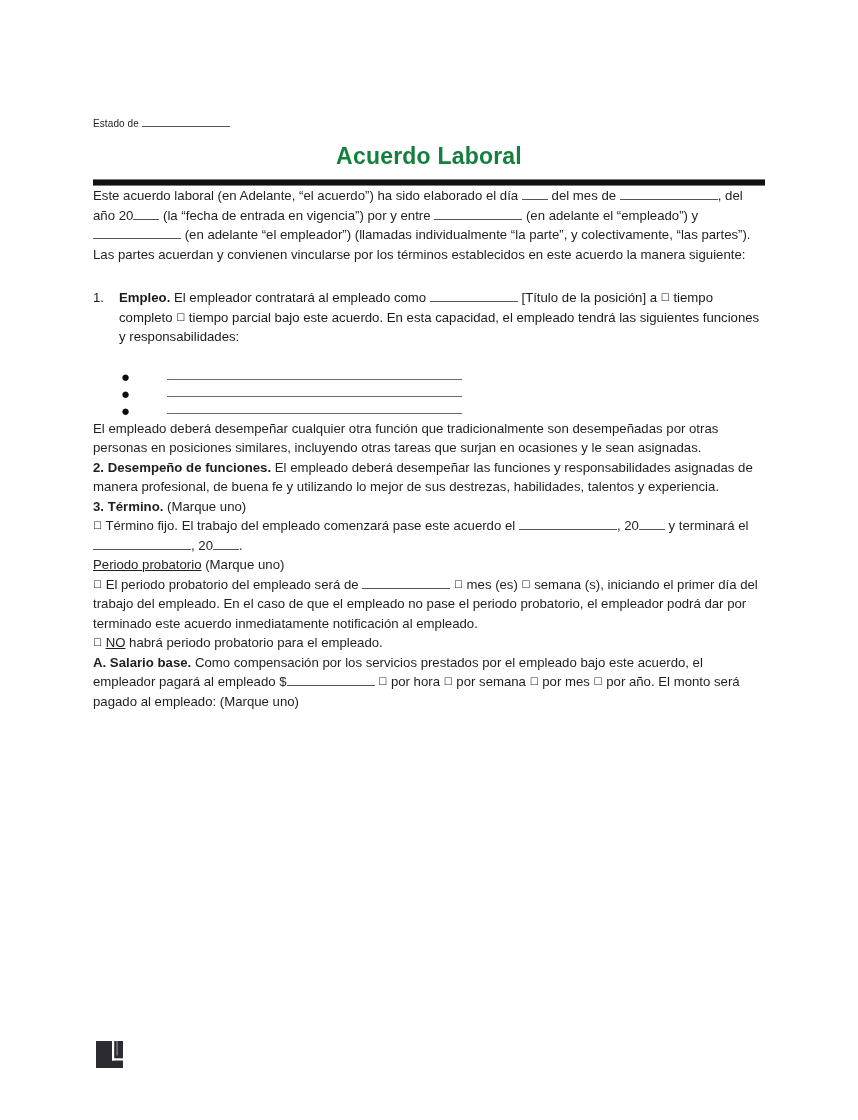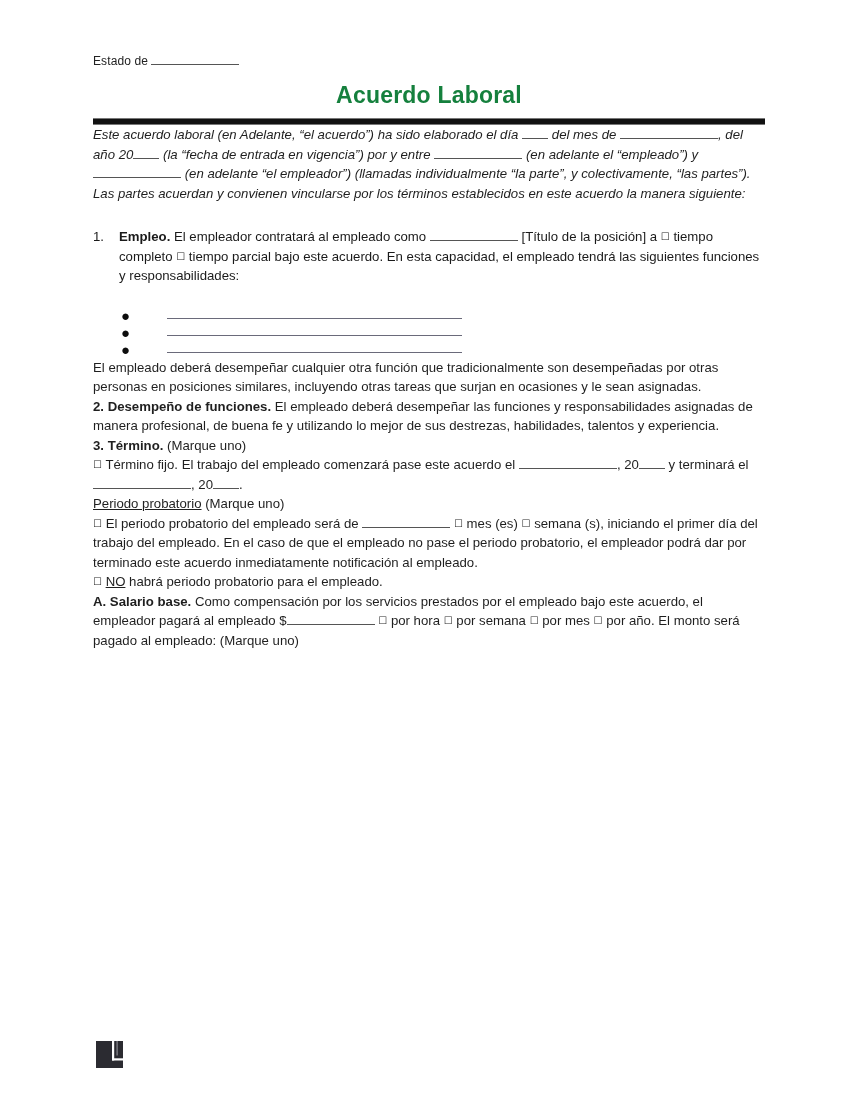--- a/index.html
+++ b/index.html
@@ -25,22 +25,22 @@
   }
   .content {
     position: absolute;
     left: 93px;
     top: 0;
     width: 672px;
   }
 
   
   .state-line {
-    margin-top: 54px;
-    font-size: 12px;
+    margin-top: 118px;
+    font-size: 10px;
     letter-spacing: 0.1px;
     white-space: nowrap;
     color: #222;
   }
   .blank {
     display: inline-block;
     border-bottom: 1px solid #555;
     vertical-align: baseline;
   }
   .blank-sm  { width: 26px; }
@@ -65,21 +65,21 @@
   }
 
   
   p.body, div.body {
     font-size: 13.2px;
     line-height: 19.5px;
     text-align: left;
     margin: 0;
     color: #1f1f1f;
   }
-  .gap-lead   { margin-top: 21px; font-style: italic; }
+  .gap-lead   { margin-top: 21px; }
   .gap-para   { margin-top: 16px; }
   .gap-huge   { margin-top: 88px; }
 
   b, strong { font-weight: bold; }
   .u { text-decoration: underline; }
 
   
   .clause {
     display: flex;
     margin-top: 24px;

